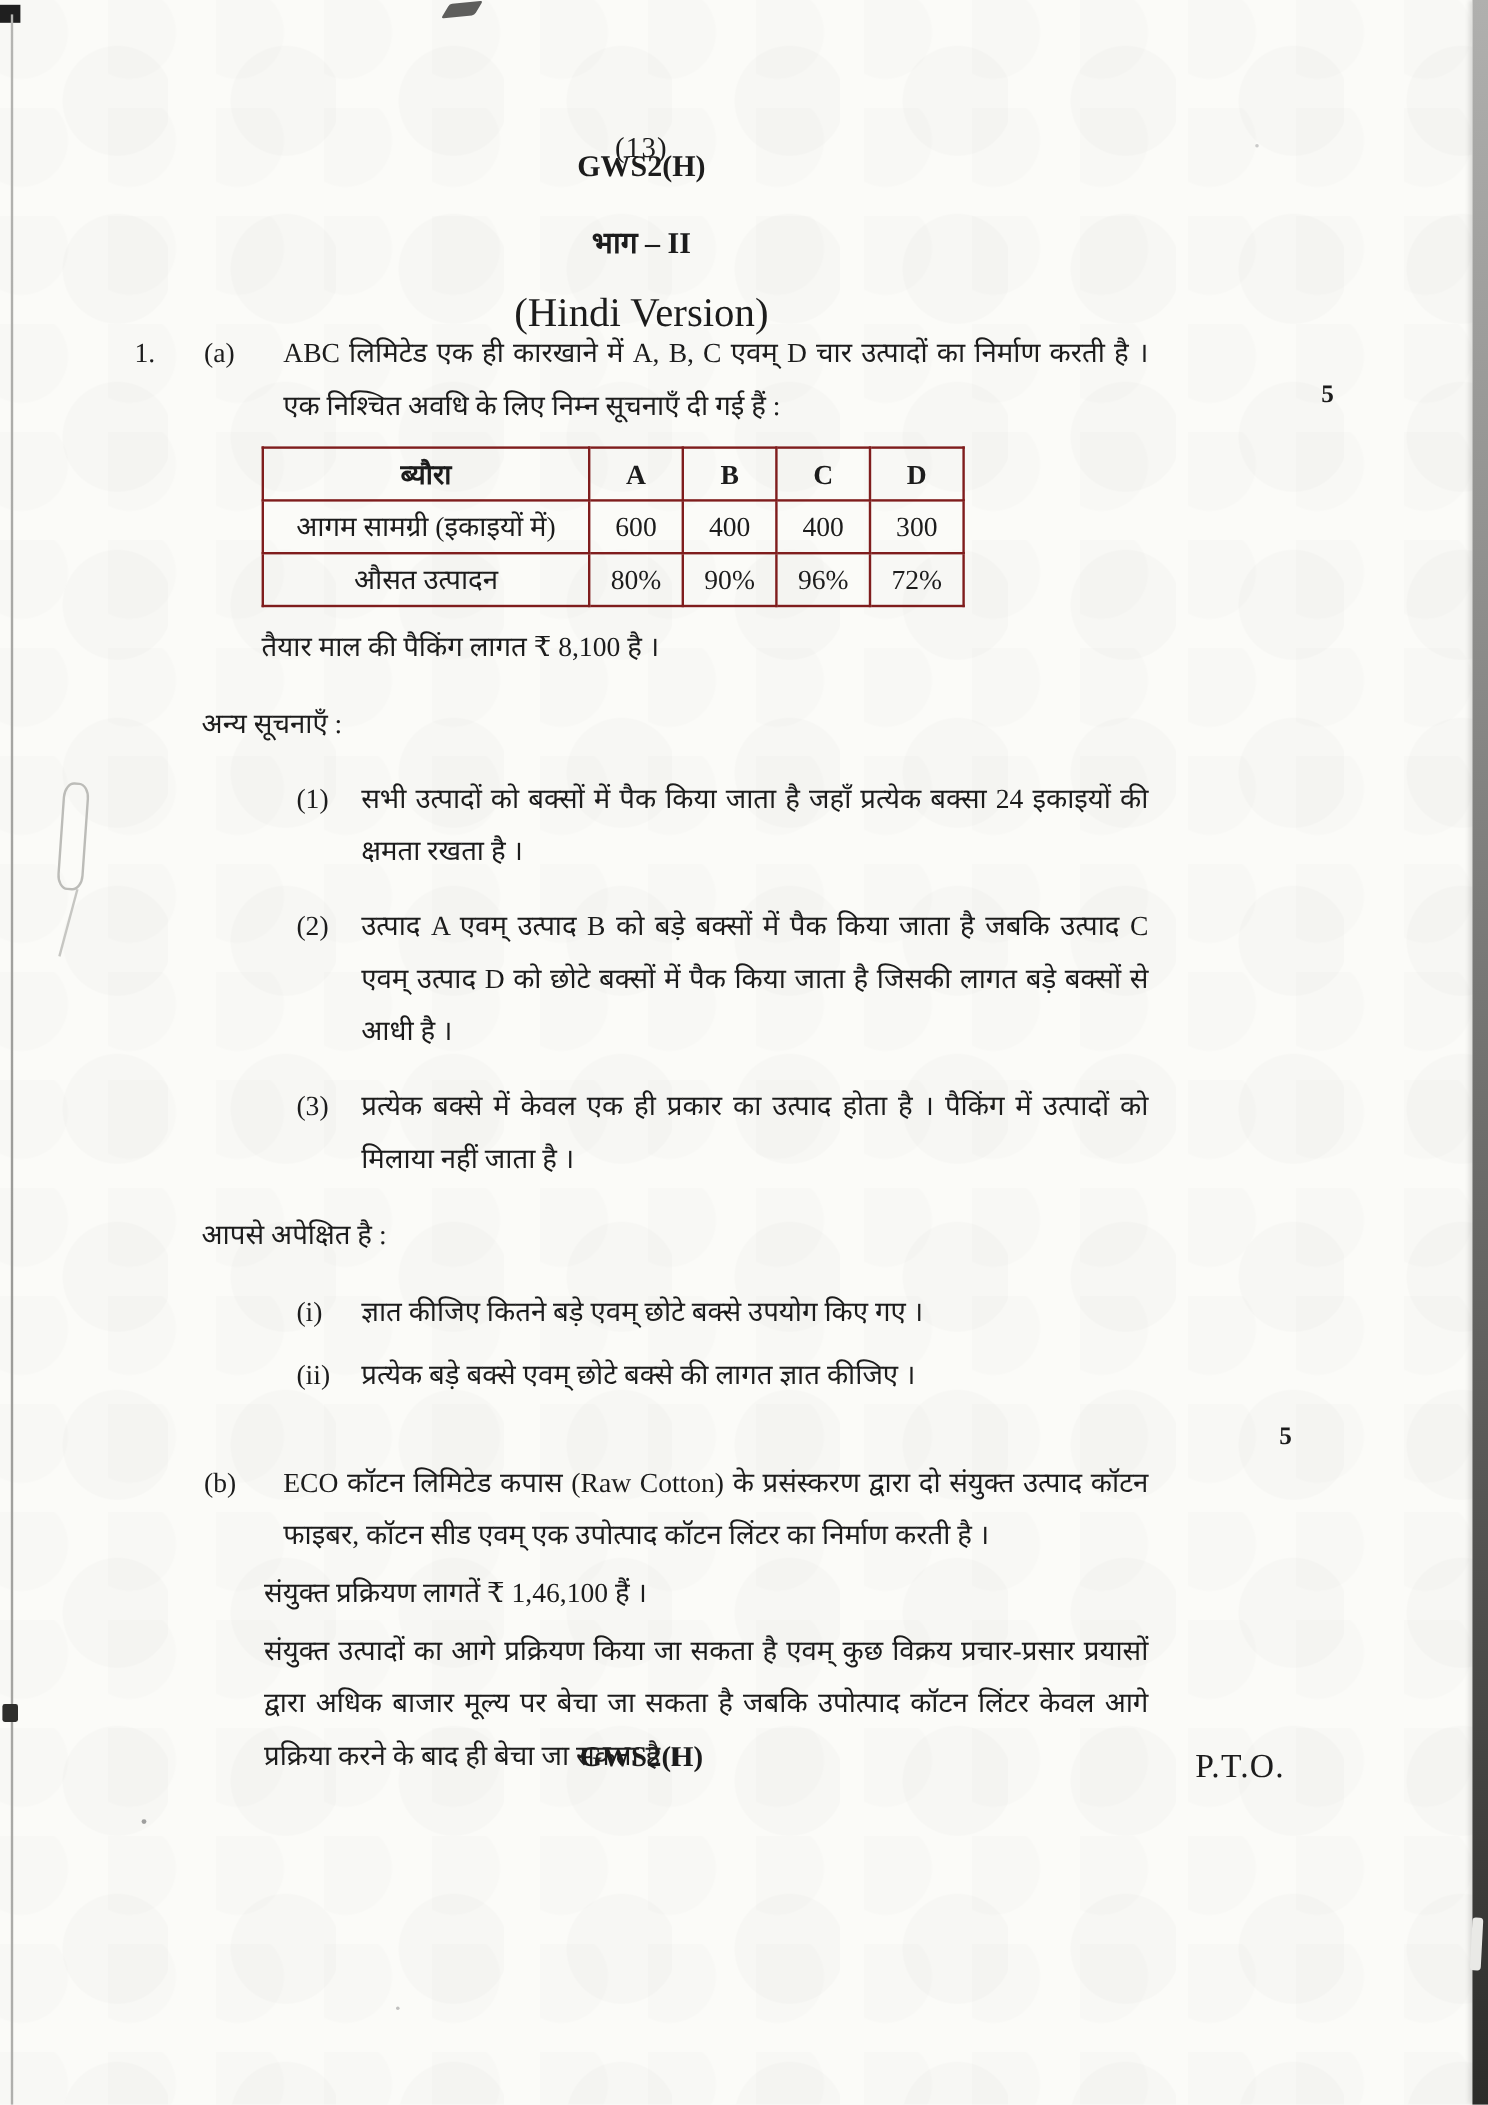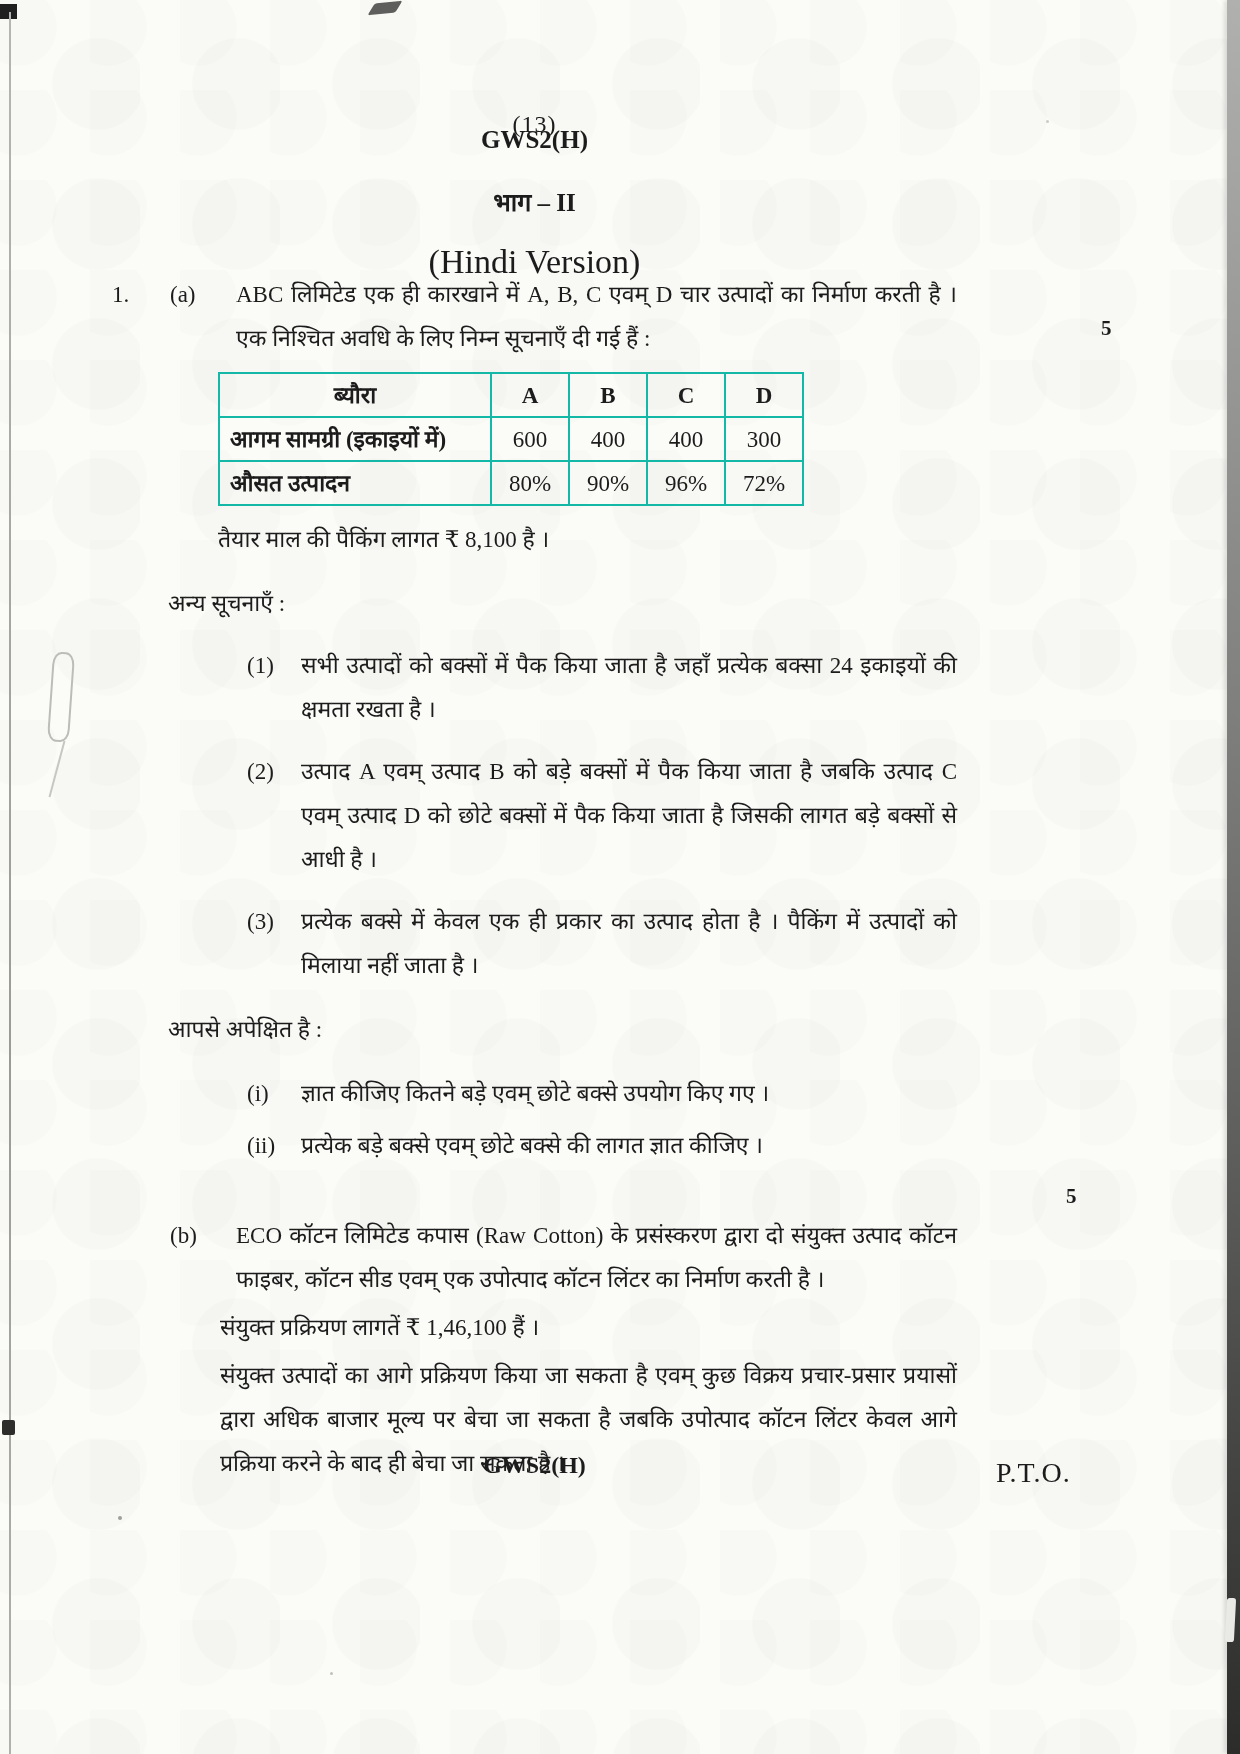--- a/index.html
+++ b/index.html
@@ -29,25 +29,25 @@
   .row{display:flex;align-items:flex-start;}
   .qnum{width:58px;flex:none;}
   .qlabel{width:50px;flex:none;}
   .qtext{flex:1;text-align:justify;margin-left:16px;}
 
   table.info{
     border-collapse:collapse;margin:11px 0 0 106px;
     font-size:23px;line-height:1;
   }
   table.info th, table.info td{
-    border:2px solid #14b8a6;
+    border:2px solid #7f1d1d;
     height:42px;padding:0 10px;
   }
   table.info th{font-weight:bold;}
-  .col-label{width:250px;text-align:left;font-weight:bold;}
+  .col-label{width:250px;text-align:center;}
   .col-val{width:56px;text-align:center;}
   table.info th.col-label{text-align:center;}
 
   .plain-line{margin:12px 0 0 106px;}
   .sec-head{margin:20px 0 0 56px;}
 
   .sublist{margin-top:18px;}
   .subitem{display:flex;margin:0 0 18px 135px;}
   .subnum{width:54px;flex:none;}
   .subtext{flex:1;max-width:660px;text-align:justify;}

